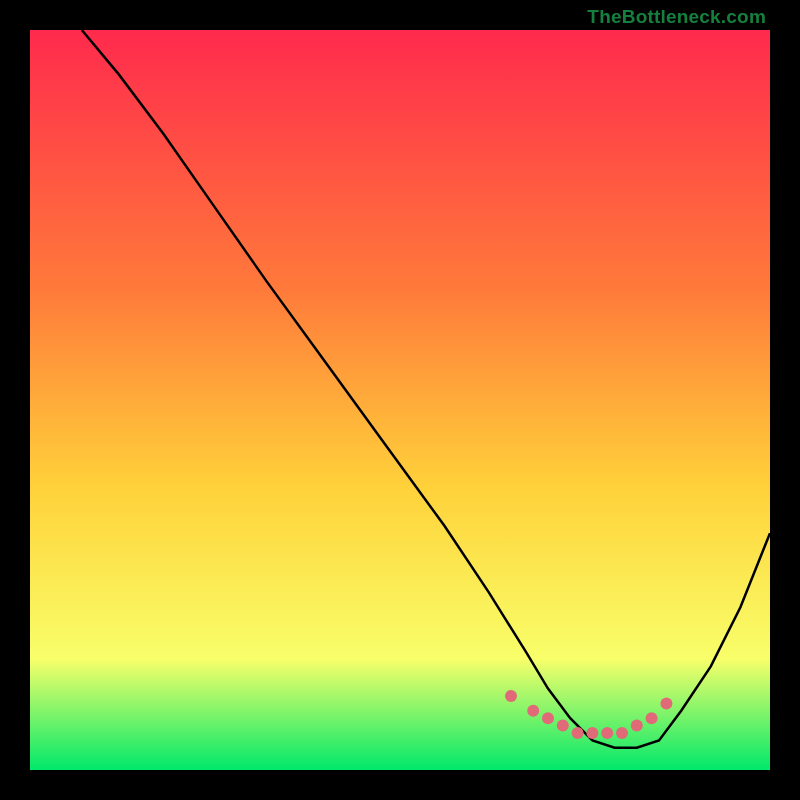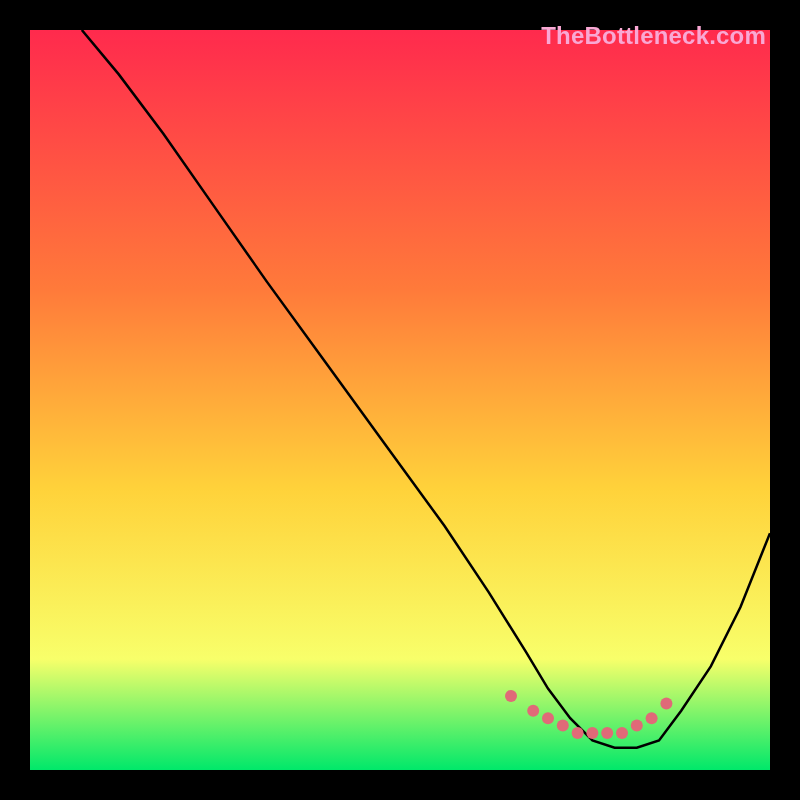--- a/index.html
+++ b/index.html
@@ -24,26 +24,25 @@
     top: 0;
     width: 740px;
     height: 740px;
     overflow: hidden;
   }
   .watermark {
     position: absolute;
     top: 6px;
     right: 34px;
     font-family: Arial, Helvetica, sans-serif;
-    font-size: 24px;
+    font-size: 19px;
     font-weight: 600;
-    color: #f9a8d4;
+    color: #15803d;
     letter-spacing: 0.2px;
     z-index: 50;
-    margin-top: 16px;
   }
   svg {
     display: block;
   }
 </style>
 </head>
 <body>
 
 <div class="watermark">TheBottleneck.com</div>
 

